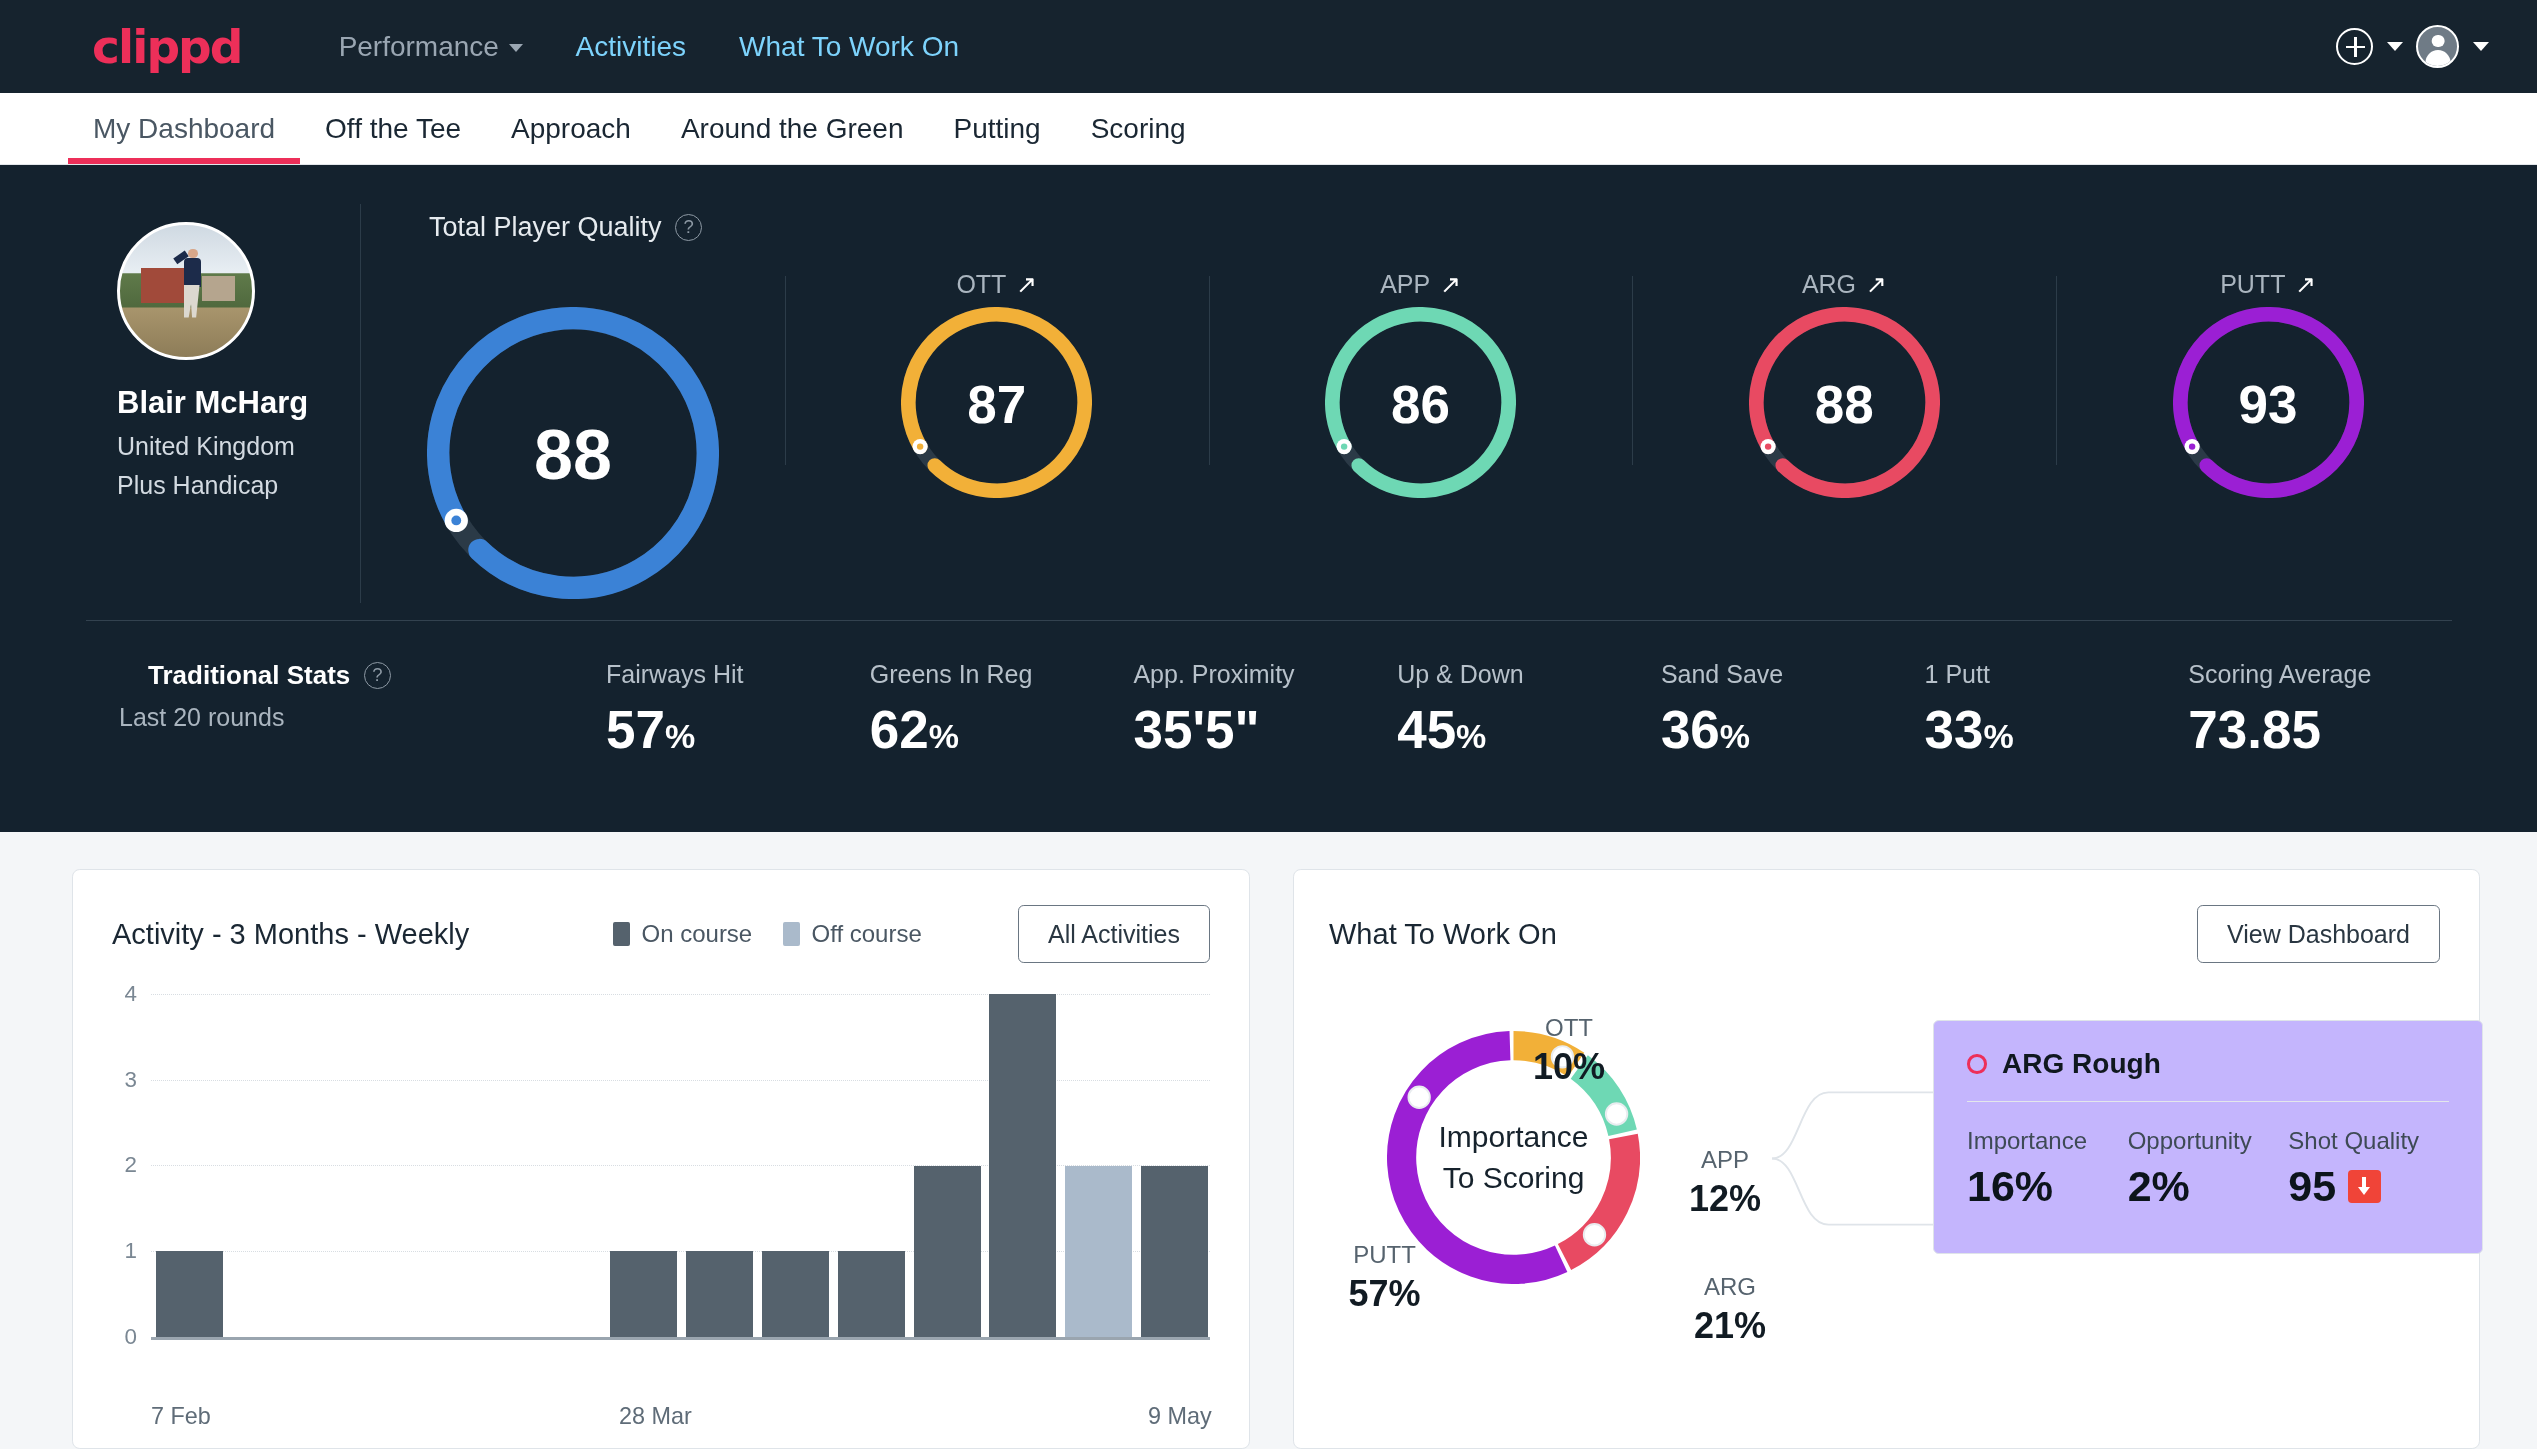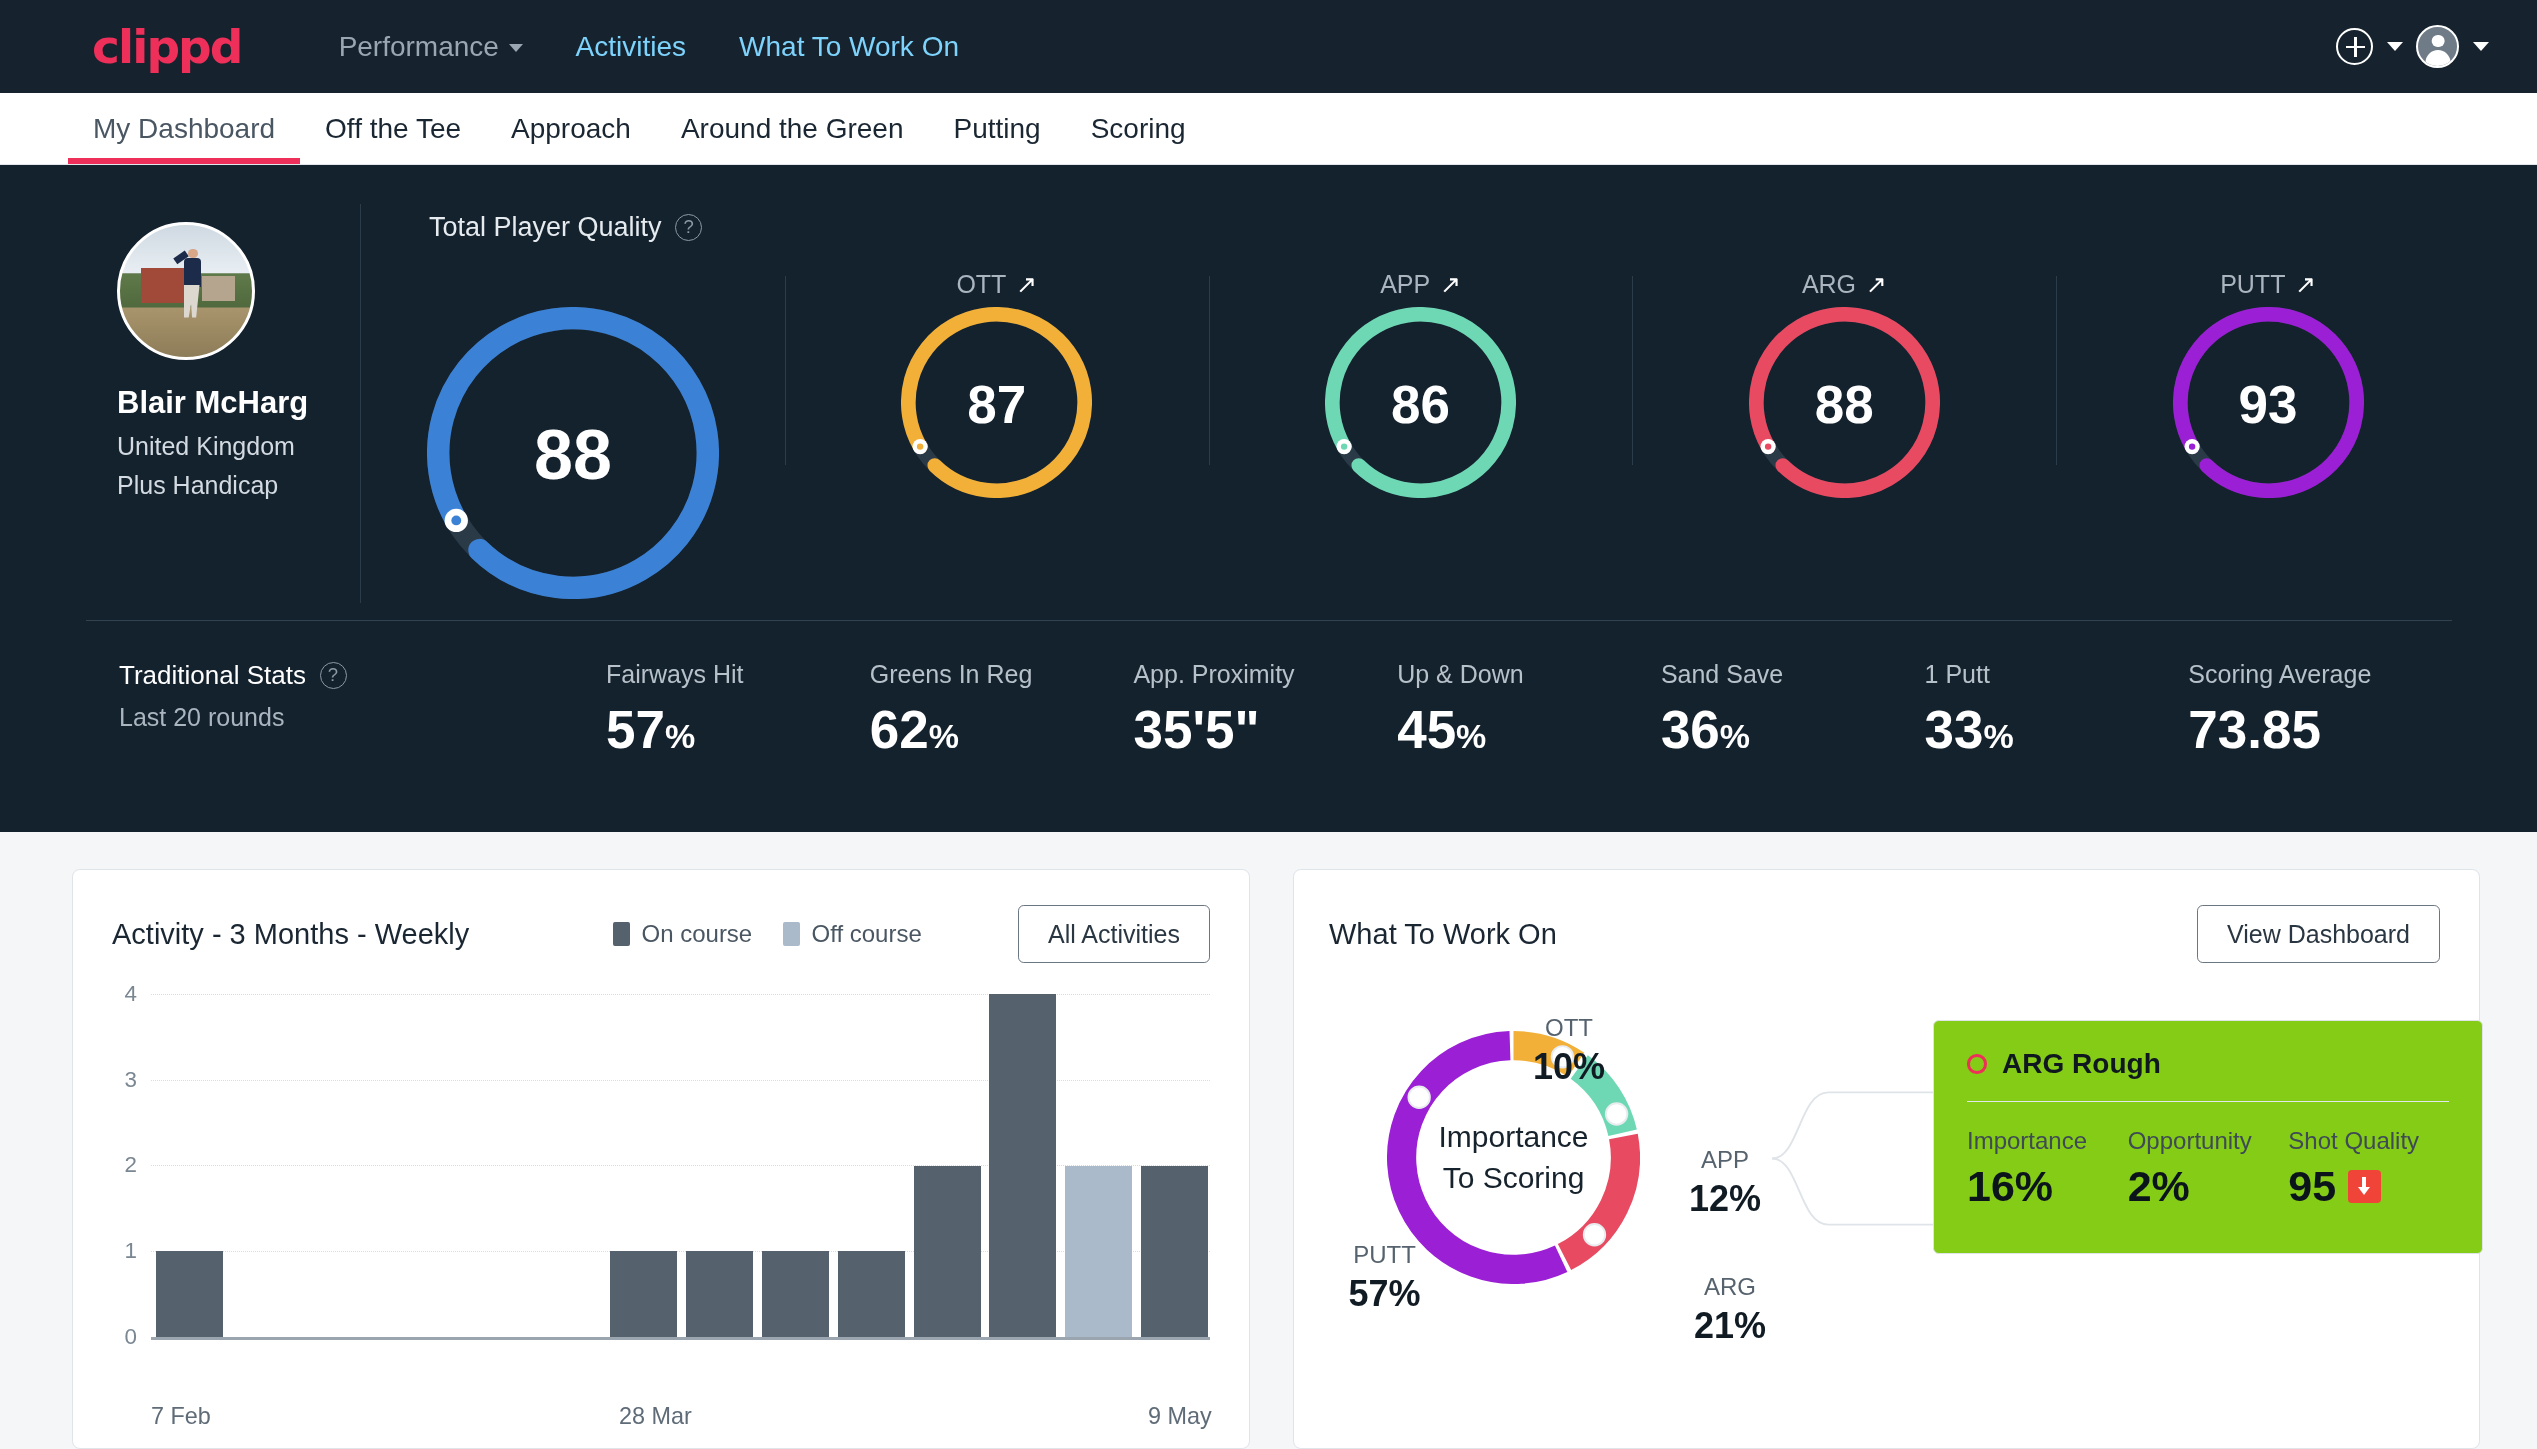--- a/index.html
+++ b/index.html
@@ -144,21 +144,21 @@
   .divider-line {
     height: 1px; background: #33424f; margin: 17.5px 86px 0 86px;
   }
 
   
   .trad {
     display: flex; align-items: flex-start; padding: 39px 86px 0 119px;
   }
   .trad-left { width: 487px; }
   .trad-title-row { display:flex; align-items:center; gap: 13.6px; }
-  .trad-title { font-size: 26px; color: #ffffff; font-weight: normal; }
+  .trad-title { font-size: 26px; color: #ffffff; font-weight: bold; margin-left: 29px; }
   .trad-sub { font-size: 25px; color: #aab5bf; margin-top: 11.7px; }
   .trad-items { display:flex; flex:1; }
   .trad-item { flex: 1; }
   .trad-item-label { font-size: 25px; color: #b7c1ca; }
   .trad-item-value {
     font-size: 53px; color: #ffffff; font-weight: bold; margin-top: 13.6px;
     line-height: 1;
   }
   .trad-item-value .unit { font-size: 34px; }
 
@@ -204,21 +204,21 @@
   .donut-center {
     position:absolute; left: 0; right: 0; top: 50%; transform: translateY(-50%);
     text-align:center; font-size: 30px; color: #16222c; line-height: 1.35;
   }
   .donut-lbl { position:absolute; text-align:center; }
   .donut-lbl .k { font-size: 24px; color: #56636e; }
   .donut-lbl .v { font-size: 36px; color: #111b23; font-weight: bold; margin-top: 3.9px; }
 
   .detail-card {
     position: absolute; left: 604px; top: 47px; width: 550px; height: 234px;
-    border: 1px solid #dfe4e9; border-radius: 5.8px; background: #84cc16;
+    border: 1px solid #dfe4e9; border-radius: 5.8px; background: #c4b5fd;
     padding: 27px 33px;
   }
   .detail-head { display:flex; align-items:center; gap: 15.6px; }
   .detail-dot {
     width: 19.5px; height: 19.5px; border-radius: 50%;
     border: 3.9px solid #ed2f59;
   }
   .detail-title { font-size: 28px; color: #10181f; font-weight: bold; }
   .detail-sep { height:1px; background:#e3e7eb; margin: 21.4px 0 0 0; }
   .detail-cols { display:flex; margin-top: 25px; }

